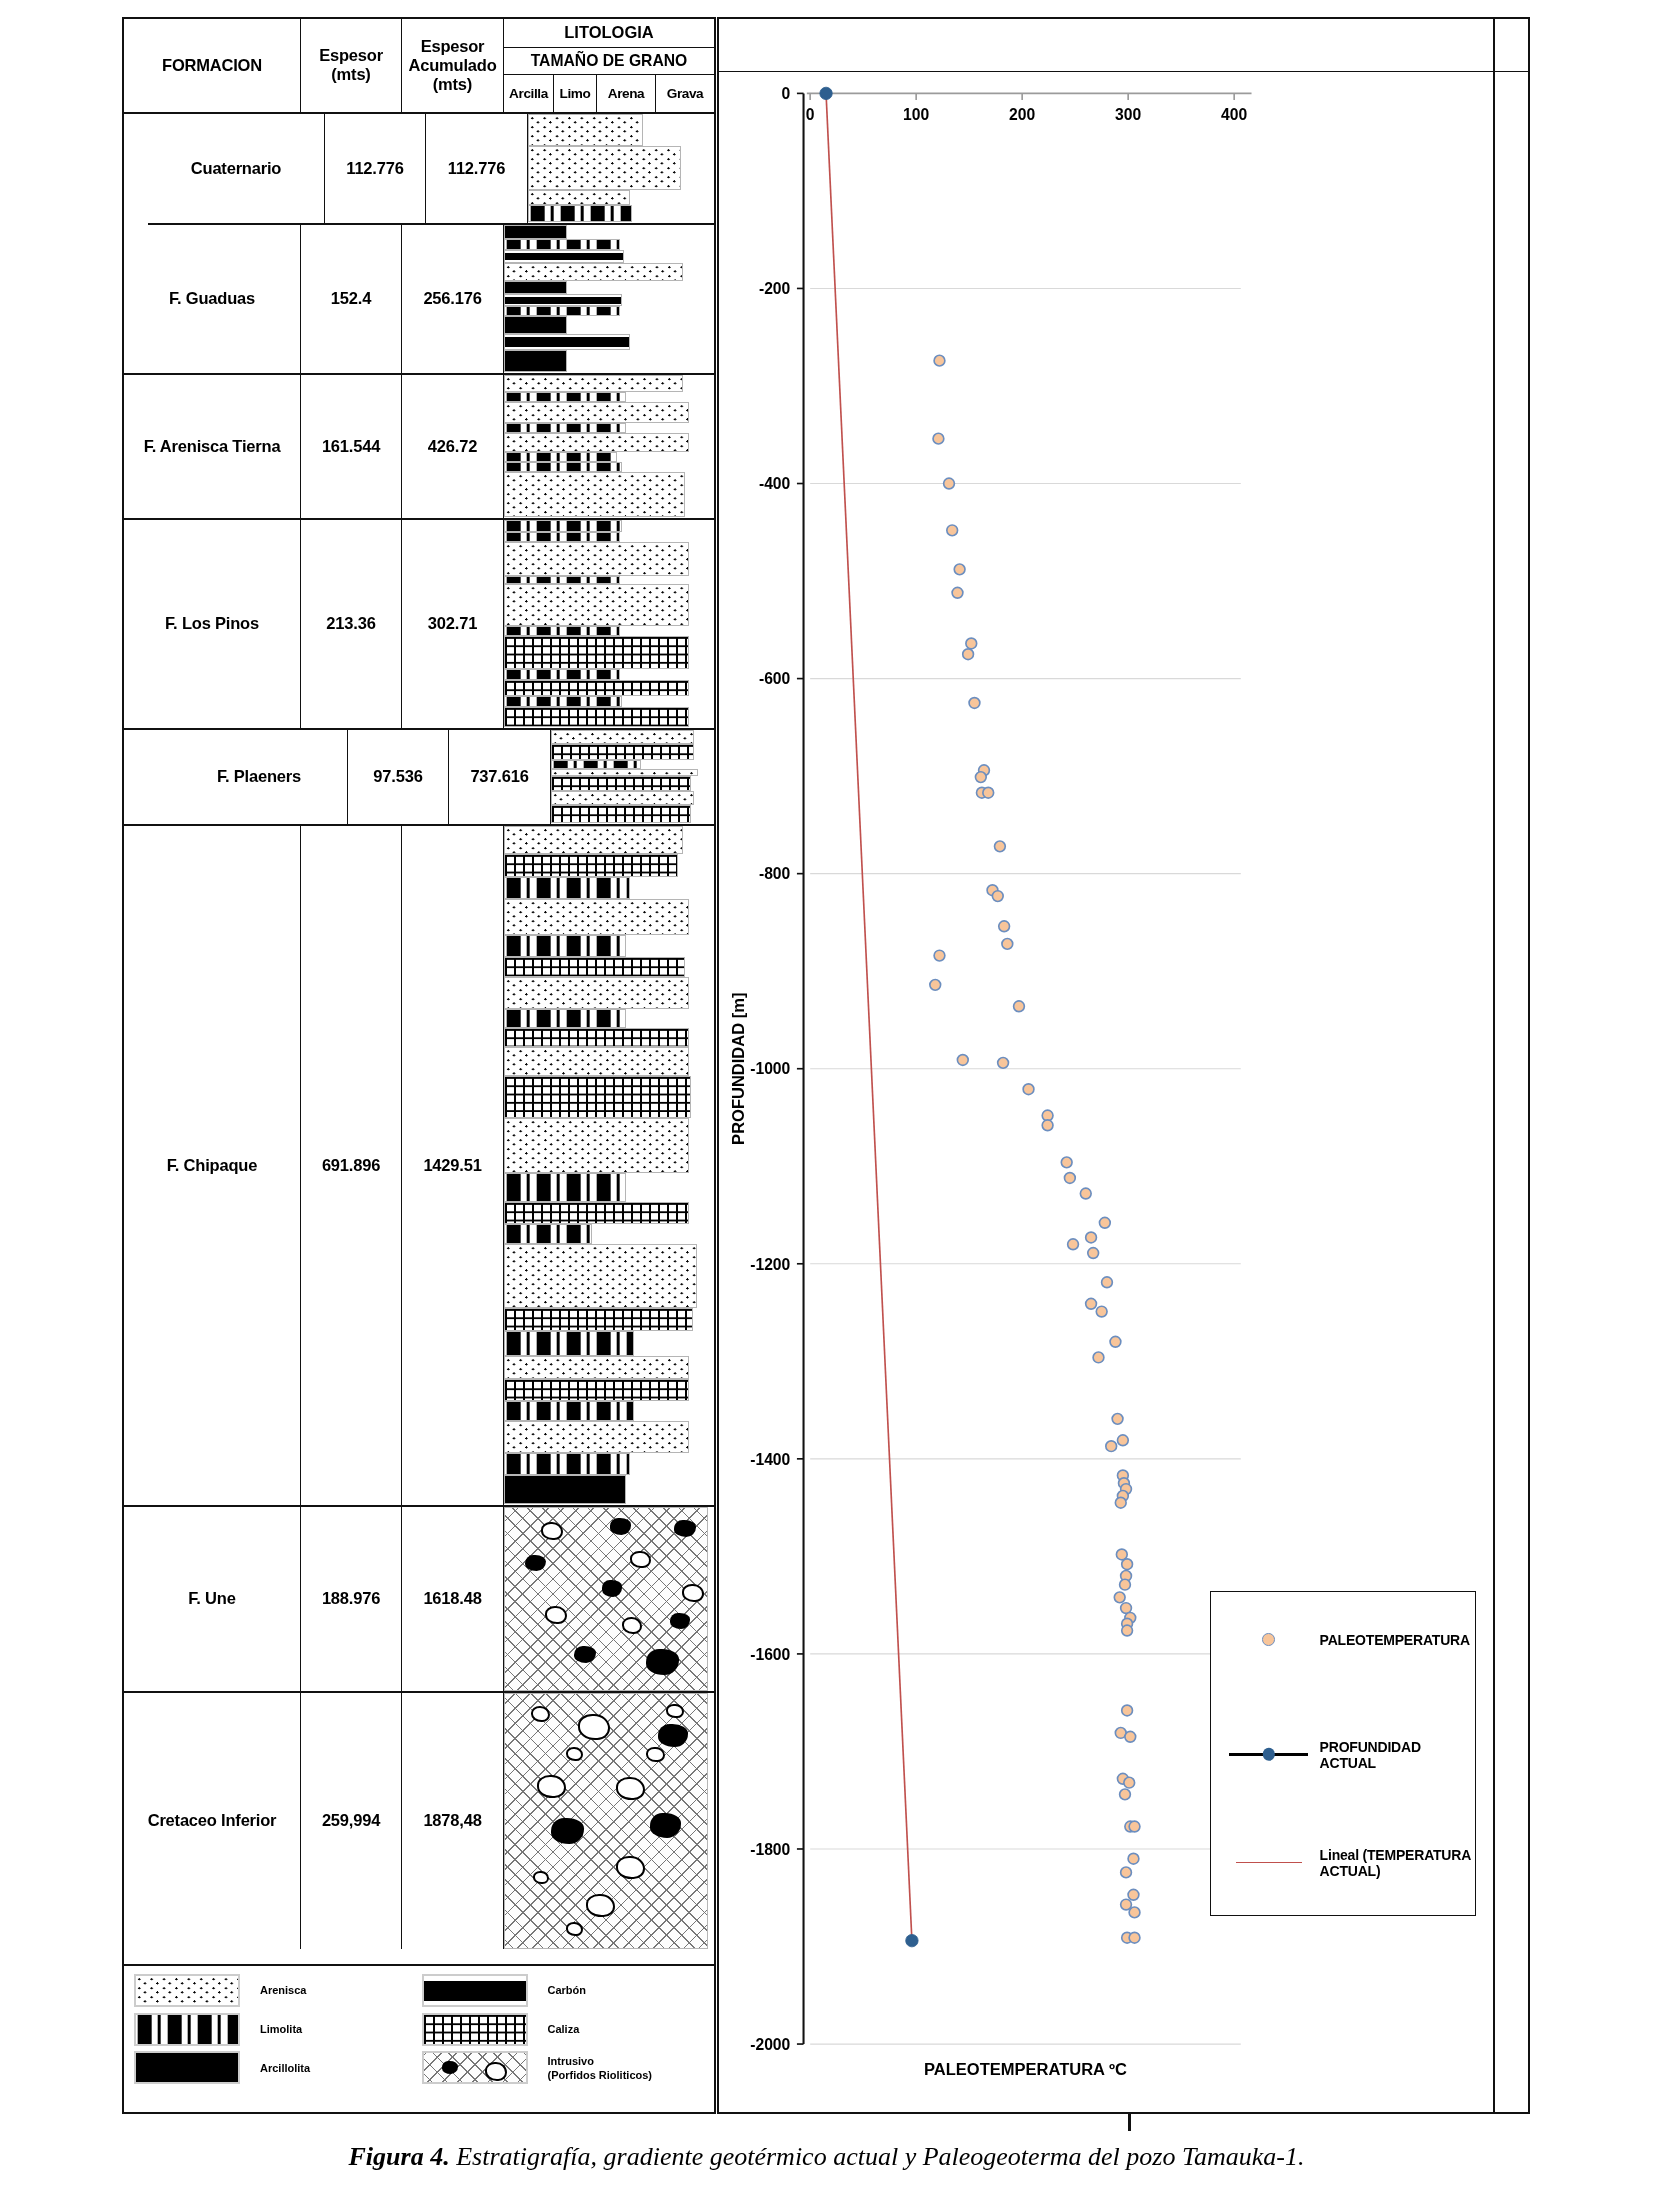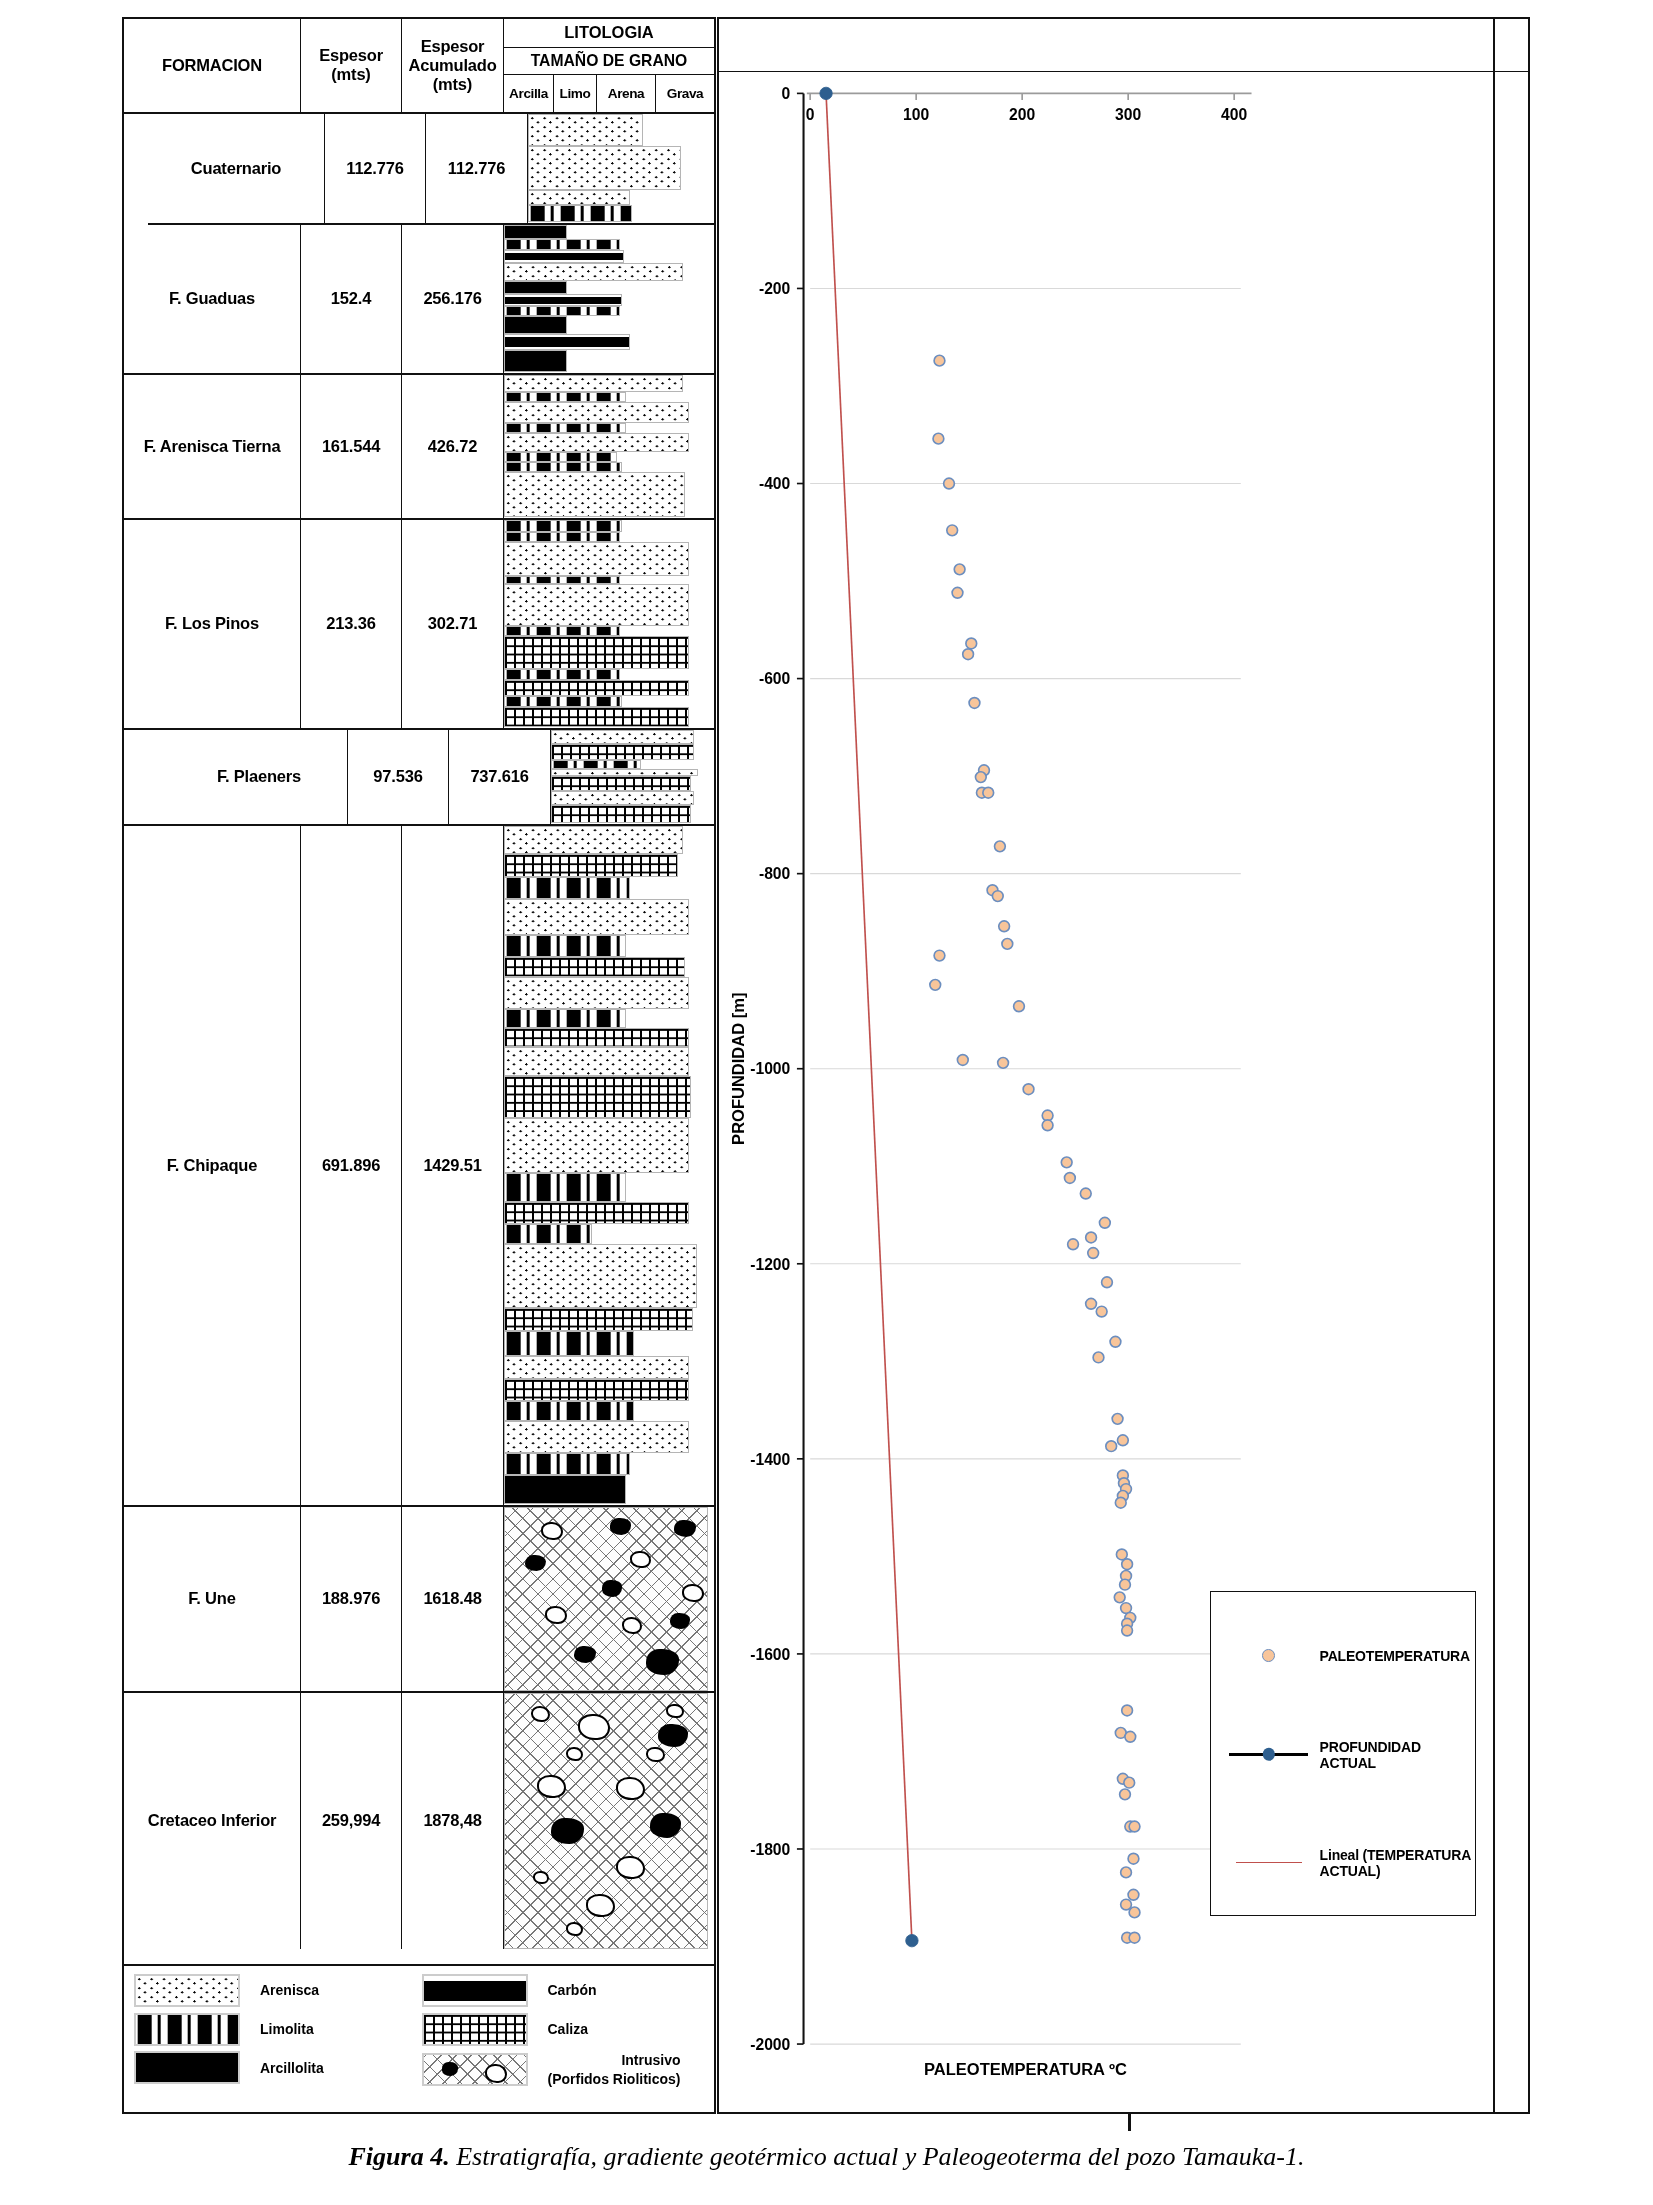--- a/index.html
+++ b/index.html
@@ -49,21 +49,21 @@
                      repeating-linear-gradient(-45deg,transparent 0 5px,#777 5px 6.1px,transparent 6.1px 10.7px);}
   .blob{position:absolute;}
   .blob.b{background:#000;border-radius:46% 60% 52% 64%/58% 46% 66% 50%;}
   .blob.w{background:#fff;border:2.1px solid #000;border-radius:52% 58% 46% 62%/50% 64% 52% 58%;}
   
   .tlegend{height:152px;border-top:2.5px solid #111;box-sizing:border-box;position:relative;
            display:grid;grid-template-columns:1fr 1fr;padding:8.3px 5px 5px 10px;}
   .tl-col{display:flex;flex-direction:column;gap:5.8px;}
   .tl-item{display:flex;align-items:center;gap:20px;}
   .tl-swatch{width:106px;height:33px;box-sizing:border-box;border:2.5px solid #ccc;flex:none;position:relative;overflow:hidden;}
-  .tl-label{font-weight:bold;font-size:14px;white-space:pre-line;line-height:1.3;text-align:right;}
+  .tl-label{font-weight:bold;font-size:11px;white-space:pre-line;line-height:1.3;}
   
   #chart-panel{position:absolute;left:717px;top:16.5px;width:813px;height:2097px;
                border:2.5px solid #111;box-sizing:border-box;background:#fff;}
   #chart-inner-line{position:absolute;top:0;bottom:0;width:1.7px;background:#111;}
   #chart-top-line{position:absolute;left:0;right:0;height:1.7px;background:#111;}
   #chart-svg{position:absolute;left:0;top:0;}
   .tick-label-x{font-weight:bold;font-size:19px;fill:#000;}
   .tick-label-y{font-weight:bold;font-size:19px;fill:#000;}
   .axis-title{font-weight:bold;font-size:20px;fill:#000;}
   
@@ -412,21 +412,21 @@
         <circle cx="492.185" cy="2242.3199999999997" r="6.5" fill="#F8C59A" stroke="#6C8EBF" stroke-width="2"></circle>
         <circle cx="501.16249999999997" cy="2269.46" r="6.5" fill="#F8C59A" stroke="#6C8EBF" stroke-width="2"></circle>
         <circle cx="492.185" cy="2281.2599999999998" r="6.5" fill="#F8C59A" stroke="#6C8EBF" stroke-width="2"></circle>
         <circle cx="502.445" cy="2290.7" r="6.5" fill="#F8C59A" stroke="#6C8EBF" stroke-width="2"></circle>
         <circle cx="493.4675" cy="2321.38" r="6.5" fill="#F8C59A" stroke="#6C8EBF" stroke-width="2"></circle>
         <circle cx="502.445" cy="2321.38" r="6.5" fill="#F8C59A" stroke="#6C8EBF" stroke-width="2"></circle>
         <circle cx="129.2375" cy="90" r="7.5" fill="#2E5F8F" stroke="#2E5F8F"></circle>
         <circle cx="233.12" cy="2324.92" r="7.5" fill="#2E5F8F" stroke="#2E5F8F"></circle>
       </svg>
     <div id="chart-legend" style="left:491px;top:1572px;width:264px;height:323px;">
-        <div class="cl-item" style="top: 40px; margin-top: 16px;">
+        <div class="cl-item" style="top: 40px;">
           <div class="cl-marker">
             <div class="cl-circle" style="background: rgb(248, 197, 154); border: 1.7px solid rgb(108, 142, 191);"></div>
           </div>
           <div class="cl-label">PALEOTEMPERATURA</div>
         </div>
         <div class="cl-item" style="top: 147px;">
           <div class="cl-marker">
             <div class="cl-lineblack">
               <div class="dot" style="background: rgb(46, 95, 143);"></div>
             </div>

